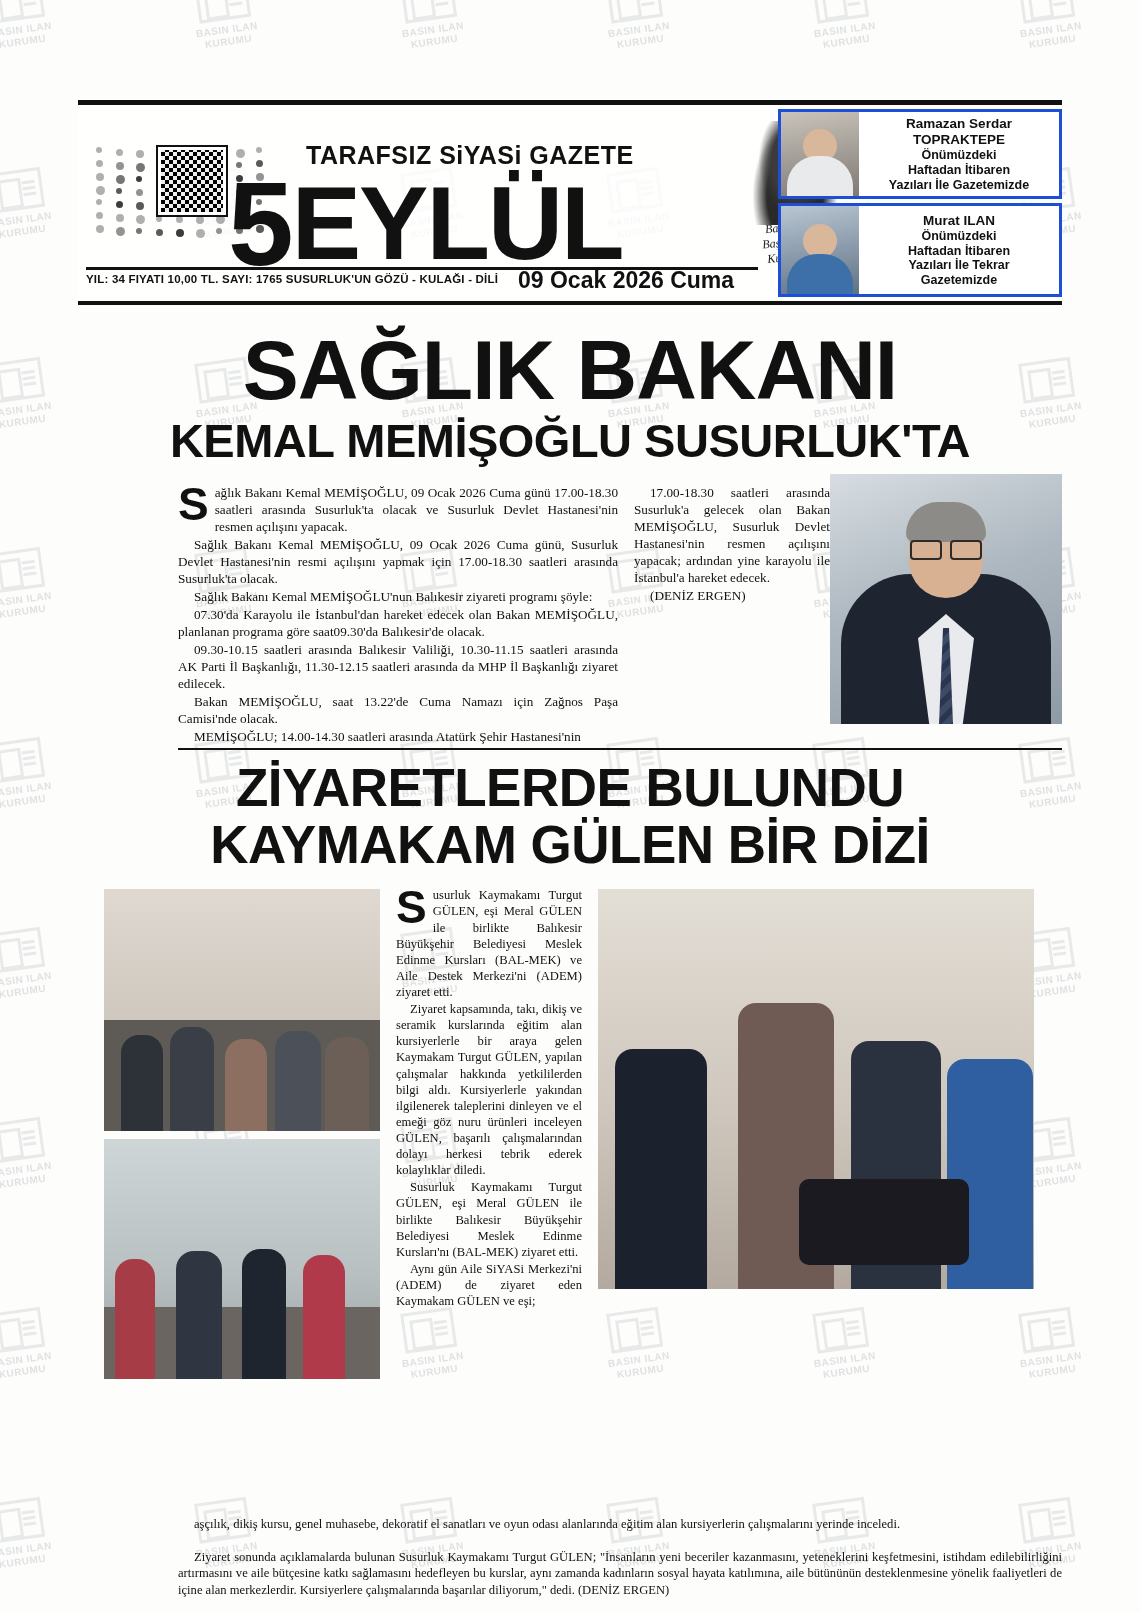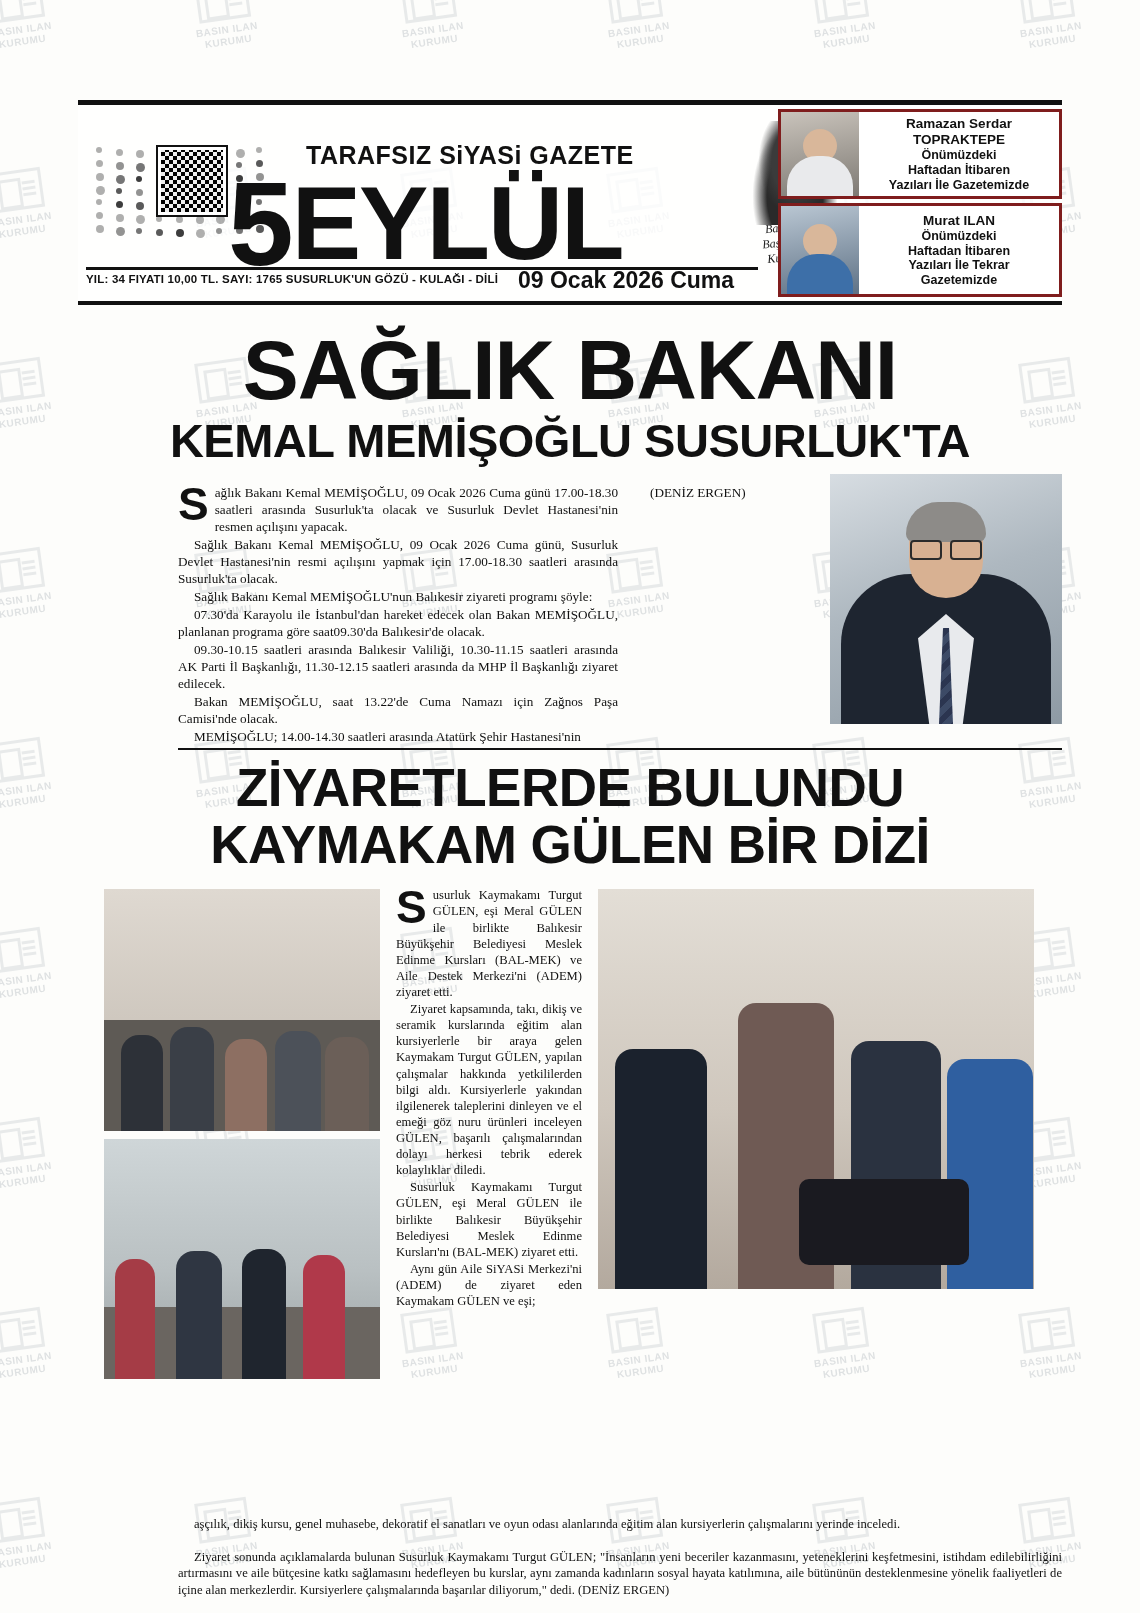--- a/index.html
+++ b/index.html
@@ -127,21 +127,21 @@
     position:absolute;left:6px;top:104px;width:104px;height:40px;
     font-family:"Liberation Serif", serif;
     font-style:italic;font-size:12px;color:#222;
     transform:rotate(-6deg);
     text-align:center;
   }
   
   .colbox{
     position:absolute;right:0;
     width:284px;
-    border:3px solid #7f1d1d;
+    border:3px solid #1d4ed8;
     background:#fff;
     display:flex;
     box-sizing:border-box;
   }
   .colbox.one{top:4px;height:90px;}
   .colbox.two{top:98px;height:94px;}
   .colbox .photo{
     width:78px;flex:0 0 78px;
     background:linear-gradient(170deg,#9fb0c0,#6d7d8c);
     position:relative;overflow:hidden;
@@ -696,20 +696,21 @@
       <div class="col c1" id="a1c1">
           <p style="text-indent: 0px;"><span class="dropcap">S</span>ağlık Bakanı Kemal MEMİŞOĞLU, 09 Ocak 2026 Cuma günü 17.00-18.30 saatleri arasında Susurluk'ta olacak ve Susurluk Devlet Hastanesi'nin resmen açılışını yapacak.</p>
           <p>Sağlık Bakanı Kemal MEMİŞOĞLU, 09 Ocak 2026 Cuma günü, Susurluk Devlet Hastanesi'nin resmi açılışını yapmak için 17.00-18.30 saatleri arasında Susurluk'ta olacak.</p>
           <p>Sağlık Bakanı Kemal MEMİŞOĞLU'nun Balıkesir ziyareti programı şöyle:</p>
           <p>07.30'da Karayolu ile İstanbul'dan hareket edecek olan Bakan MEMİŞOĞLU, planlanan programa göre saat09.30'da Balıkesir'de olacak.</p>
           <p>09.30-10.15 saatleri arasında Balıkesir Valiliği, 10.30-11.15 saatleri arasında AK Parti İl Başkanlığı, 11.30-12.15 saatleri arasında da MHP İl Başkanlığı ziyaret edilecek.</p>
           <p>Bakan MEMİŞOĞLU, saat 13.22'de Cuma Namazı için Zağnos Paşa Camisi'nde olacak.</p>
           <p>MEMİŞOĞLU; 14.00-14.30 saatleri arasında Atatürk Şehir Hastanesi'nin</p>
         </div>
       <div class="col c2" id="a1c2">
+          <p>17.00-18.30 saatleri arasında Susurluk'a gelecek olan Bakan MEMİŞOĞLU, Susurluk Devlet Hastanesi'nin resmen açılışını yapacak; ardından yine karayolu ile İstanbul'a hareket edecek.</p>
           <p>(DENİZ ERGEN)</p>
         </div>
       <div class="photo">
         <div class="person-bg"></div>
         <div class="person-suit"></div>
         <div class="person-shirt"></div>
         <div class="person-tie"></div>
         <div class="person-head"></div>
         <div class="person-hair"></div>
         <div class="person-glass"></div>

